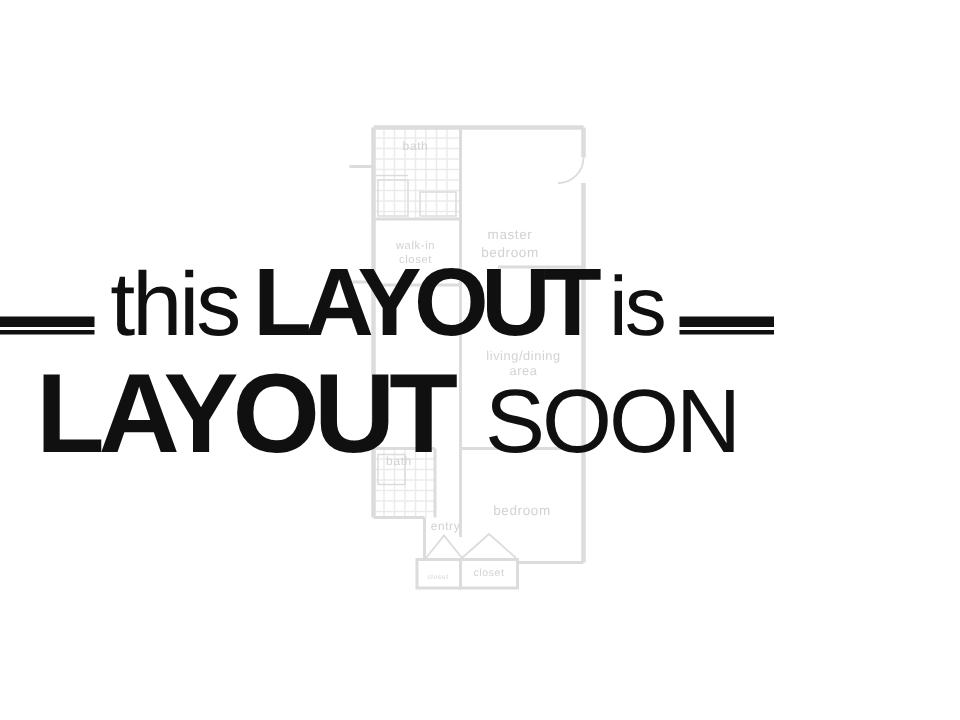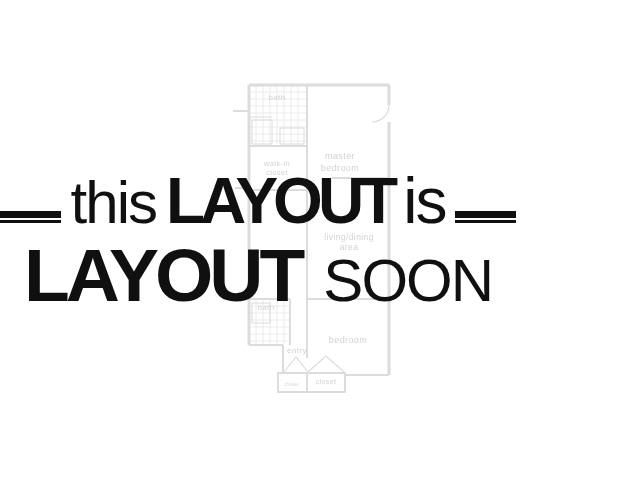--- a/index.html
+++ b/index.html
@@ -25,21 +25,21 @@
     position: absolute; left: 0; right: 0;
     display: flex; justify-content: center; align-items: baseline;
     white-space: nowrap; color: #101010;
   }
   .row1 { top: 169px; gap: 10px; }
   .row2 { top: 238px; gap: 22px; }
   .w-thin  { font-weight: 400; }
   .w-heavy { font-weight: 700; }
   .t-this   { font-size: 60px; letter-spacing: -2px; line-height: 1; }
   .t-layout { font-size: 64px; letter-spacing: -5px; line-height: 1; }
-  .t-is     { font-size: 64px; letter-spacing: -2px; line-height: 1; }
+  .t-is     { font-size: 56px; letter-spacing: -2px; line-height: 1; }
   .t-coming { font-size: 75px; letter-spacing: -4px; line-height: 1; }
   .t-soon   { font-size: 60px; letter-spacing: -2px; line-height: 1; }
 
   .bars { display: inline-block; width: 72px; margin-bottom: 12px; }
   .bar-thick { height: 7px; background: #101010; }
   .bar-thin  { height: 3px; background: #101010; margin-top: 2px; }
 </style>
 </head>
 <body>
 

